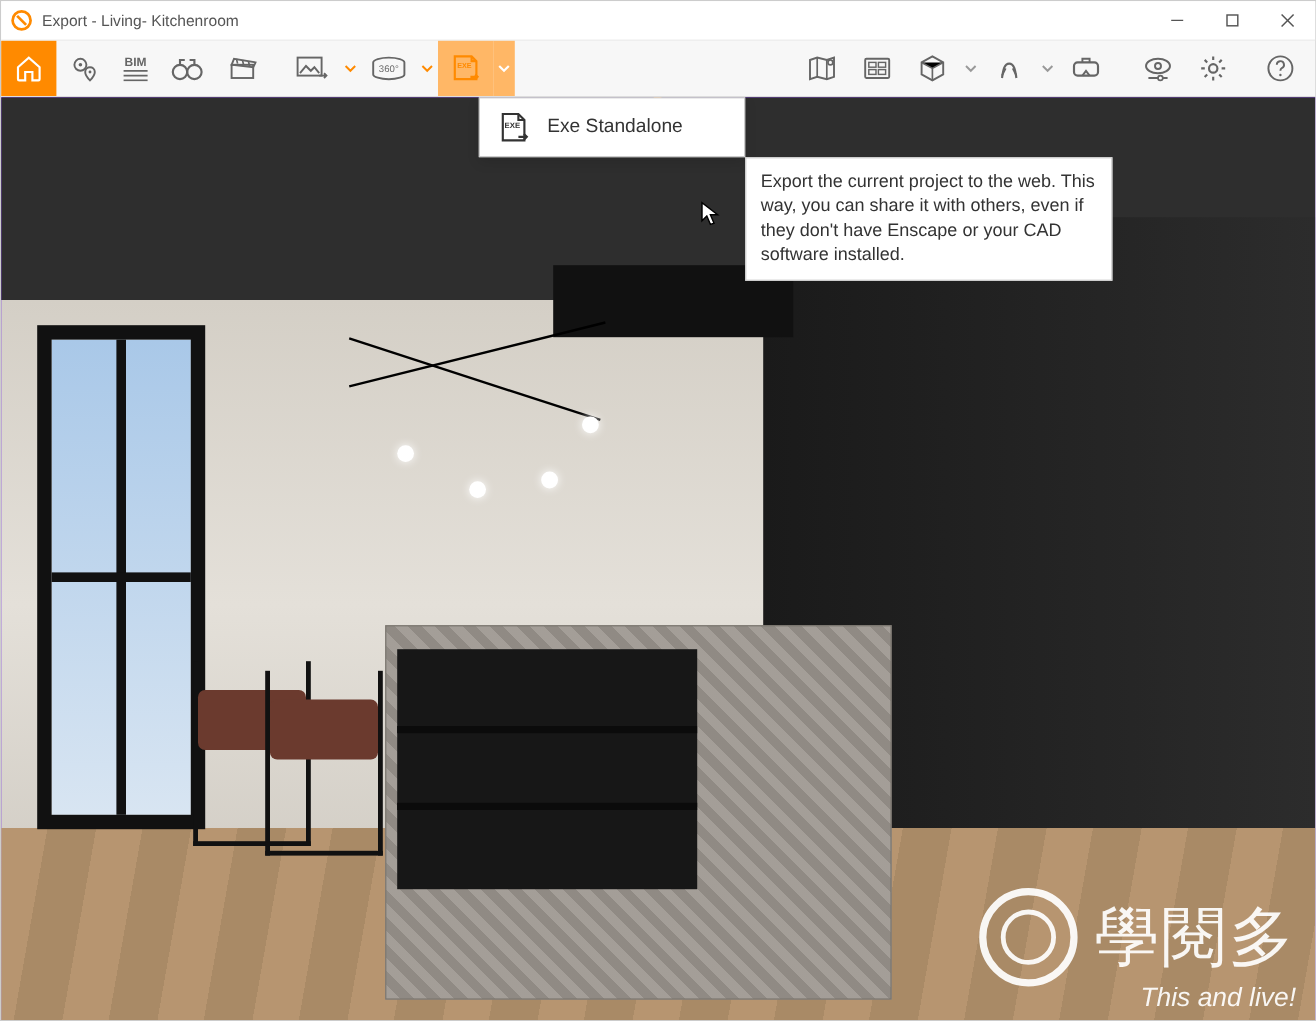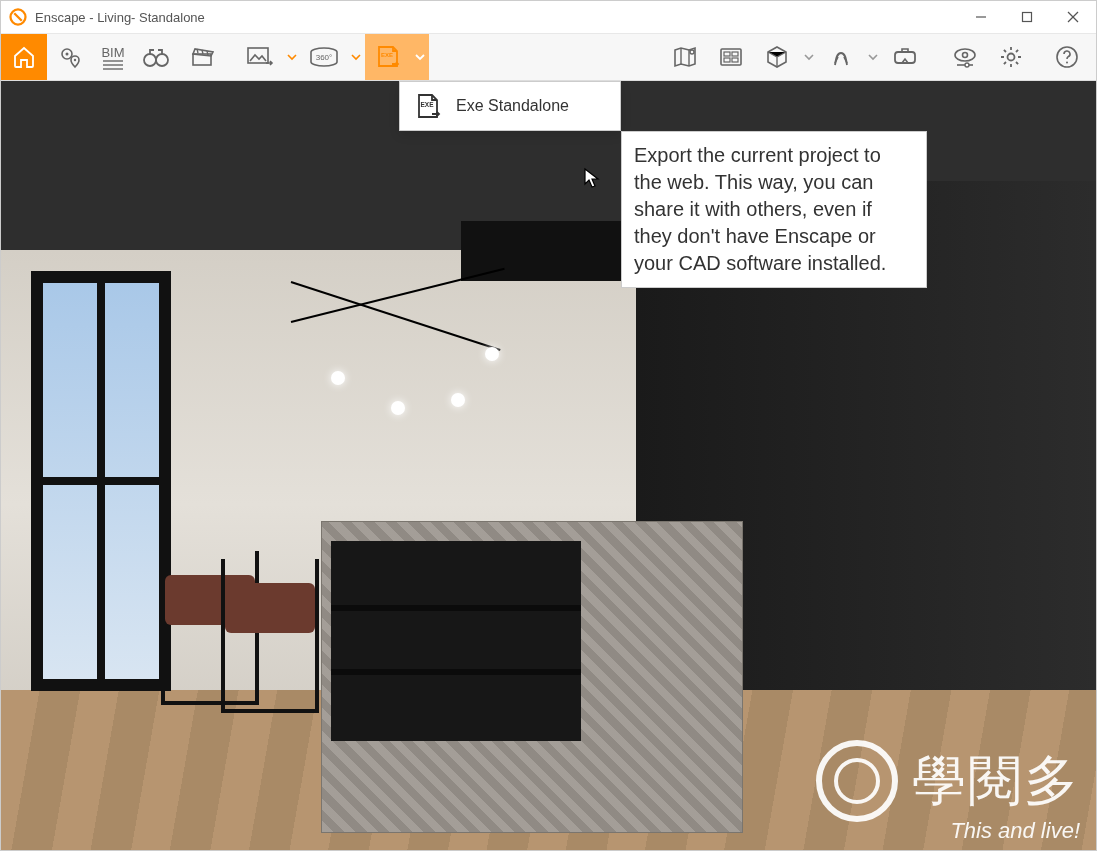--- a/index.html
+++ b/index.html
@@ -43,40 +43,40 @@
 .watermark{position:absolute;right:16px;bottom:6px;color:rgba(255,255,255,.92);text-align:right;font-family:"Segoe UI",sans-serif}
 .watermark .big{font-size:54px;font-weight:300;letter-spacing:2px;display:flex;align-items:center;gap:14px;justify-content:flex-end}
 .watermark .ring{width:70px;height:70px;border:6px solid rgba(255,255,255,.92);border-radius:50%;display:inline-block;position:relative}
 .watermark .ring::after{content:"";position:absolute;inset:12px;border:4px solid rgba(255,255,255,.92);border-radius:50%}
 .watermark .small{font-size:22px;font-style:italic;margin-top:-4px}
 
 .dropdown{position:absolute;left:398px;top:0;width:220px;background:#fff;border:1px solid #ccc;box-shadow:0 4px 10px rgba(0,0,0,.12)}
 .dropdown .item{display:flex;align-items:center;gap:14px;padding:10px 14px;font-size:16px;color:#333}
 .dropdown .item .ico{width:28px;height:28px;display:flex;align-items:center;justify-content:center}
 .dropdown .item.sel{color:#ff8a00;outline:3px solid #ff8a00;outline-offset:-3px}
-.tooltip{position:absolute;left:620px;top:50px;width:280px;background:#fff;border:1px solid #ccc;padding:10px 12px;font-size:20px;color:#333;line-height:1.35}
+.tooltip{position:absolute;left:620px;top:50px;width:280px;background:#fff;border:1px solid #ccc;padding:10px 12px;font-size:15px;color:#333;line-height:1.35}
 .cursor{position:absolute;left:582px;top:86px;pointer-events:none}
 
 .collapse-chev{position:absolute;left:536px;top:-4px;color:#ff8a00}
 
 svg{display:block}
 </style>
 </head>
 <body>
 
 <div class="window">
 
   <div class="titlebar">
     <span class="logo">
       <svg viewBox="0 0 24 24" width="18" height="18">
           <circle cx="12" cy="12" r="10" fill="none" stroke="#ff8a00" stroke-width="3"></circle>
           <path d="M7 7l10 10" stroke="#ff8a00" stroke-width="3"></path>
         </svg>
     </span>
-    <span class="title">Enscape - Living- Standalone</span>
+    <span class="title">Export - Living- Kitchenroom</span>
     <div class="win-controls">
       <div class="win-btn">
           <svg width="12" height="12">
             <line x1="1" y1="6" x2="11" y2="6" stroke="#555" stroke-width="1.2"></line>
           </svg>
         </div>
       <div class="win-btn">
           <svg width="12" height="12">
             <rect x="1.5" y="1.5" width="9" height="9" fill="none" stroke="#555" stroke-width="1.2"></rect>
           </svg>
@@ -98,21 +98,21 @@
     </div>
     <div class="tool-btn">
       <svg width="24" height="24" viewBox="0 0 24 24">
           <circle cx="9" cy="9" r="5" fill="none" stroke="#666" stroke-width="1.6"></circle>
           <circle cx="9" cy="9" r="1.5" fill="#666"></circle>
           <path d="M17 11c2 0 4 1.4 4 4 0 3-4 7-4 7s-4-4-4-7c0-2.6 2-4 4-4z" fill="none" stroke="#666" stroke-width="1.6"></path>
           <circle cx="17" cy="15" r="1.2" fill="#666"></circle>
         </svg>
     </div>
     <div class="tool-btn" style="flex-direction:column;font-size:10px;min-width:40px">
-      <span style="font-size:13px;font-weight:400">BIM</span>
+      <span style="font-size:10px;font-weight:700">BIM</span>
       <svg width="22" height="10" viewBox="0 0 22 10">
           <line x1="1" y1="1" x2="21" y2="1" stroke="#666" stroke-width="1.4"></line>
           <line x1="1" y1="5" x2="21" y2="5" stroke="#666" stroke-width="1.4"></line>
           <line x1="1" y1="9" x2="21" y2="9" stroke="#666" stroke-width="1.4"></line>
         </svg>
     </div>
     <div class="tool-btn">
       <svg width="28" height="24" viewBox="0 0 28 24">
           <circle cx="8" cy="15" r="6" fill="none" stroke="#666" stroke-width="1.8"></circle>
           <circle cx="20" cy="15" r="6" fill="none" stroke="#666" stroke-width="1.8"></circle>

